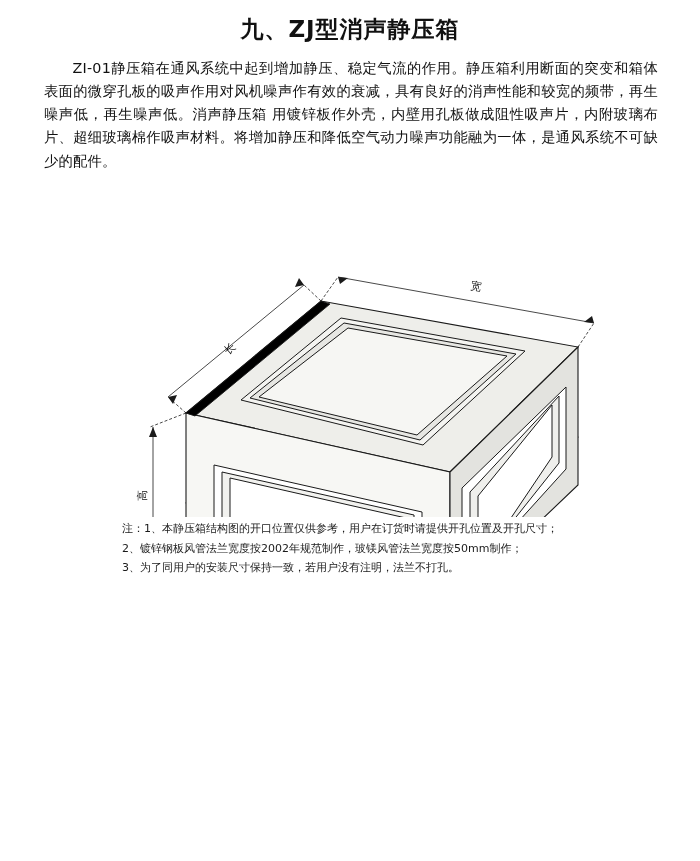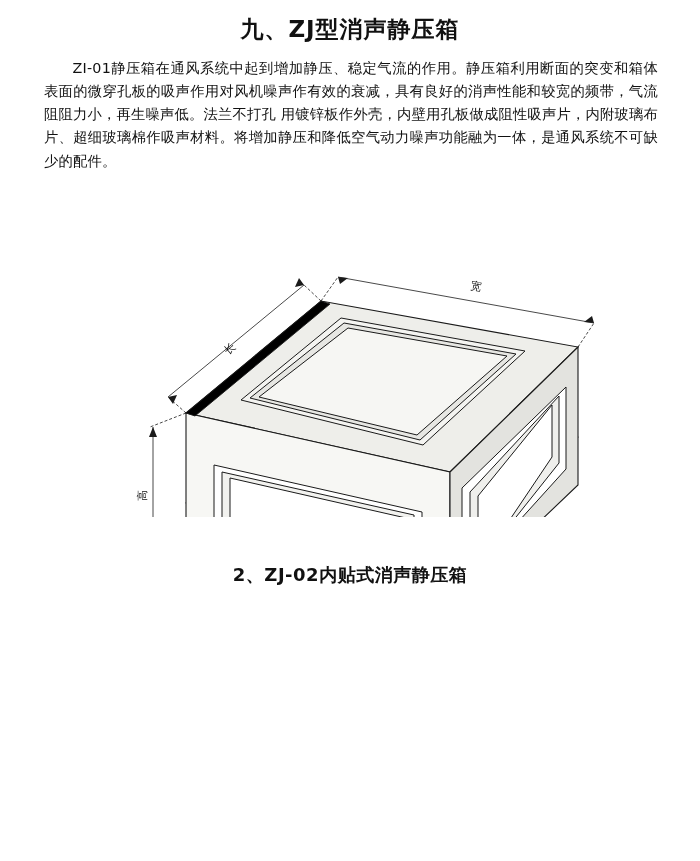--- a/index.html
+++ b/index.html
@@ -74,21 +74,21 @@
   }
 </style>
 </head>
 <body>
 
 <div class="page">
 
   <h1 class="doc-title">九、ZJ型消声静压箱</h1>
 
 
-  <p class="body-text">ZI-01静压箱在通风系统中起到增加静压、稳定气流的作用。静压箱利用断面的突变和箱体表面的微穿孔板的吸声作用对风机噪声作有效的衰减，具有良好的消声性能和较宽的频带，气流阻阻力小，再生噪声低。法兰不打孔 用镀锌板作外壳，内壁用孔板做成阻性吸声片，内附玻璃布片、超细玻璃棉作吸声材料。将增加静压和降低空气动力噪声功能融为一体，是通风系统不可缺少的配件。</p>
+  <p class="body-text">ZI-01静压箱在通风系统中起到增加静压、稳定气流的作用。静压箱利用断面的突变和箱体表面的微穿孔板的吸声作用对风机噪声作有效的衰减，具有良好的消声性能和较宽的频带，再生噪声低，再生噪声低。消声静压箱 用镀锌板作外壳，内壁用孔板做成阻性吸声片，内附玻璃布片、超细玻璃棉作吸声材料。将增加静压和降低空气动力噪声功能融为一体，是通风系统不可缺少的配件。</p>
 
   <div class="figure-wrap">
     <svg width="624" height="330" viewBox="0 0 624 330" xmlns="http://www.w3.org/2000/svg">
       <g fill="none" stroke="#1a1a1a" stroke-width="1.1" stroke-linejoin="round">
 
         <polygon points="148,316 283,204 540,250 412,375" fill="#e9e9e4"></polygon>
 
       </g>
 
       <g transform="translate(0,-90)">
@@ -135,17 +135,21 @@
           <polygon points="115,468 111,458 119,458" fill="#1a1a1a" stroke="none"></polygon>
         </g>
 
         <text x="432" y="192" font-family="DejaVu Sans, sans-serif" font-size="11" fill="#111" transform="rotate(10 432 192)">宽</text>
         <text x="190" y="258" font-family="DejaVu Sans, sans-serif" font-size="11" fill="#111" transform="rotate(-40 190 258)">长</text>
         <text x="108" y="404" font-family="DejaVu Sans, sans-serif" font-size="11" fill="#111" transform="rotate(-90 108 404)">高</text>
       </g>
     </svg>
   </div>
 
+  <div class="notes">
+    <div>注：1、本静压箱结构图的开口位置仅供参考，用户在订货时请提供开孔位置及开孔尺寸；</div>
+    <div>2、镀锌钢板风管法兰宽度按2002年规范制作，玻镁风管法兰宽度按50mm制作；</div>
+    <div>3、为了同用户的安装尺寸保持一致，若用户没有注明，法兰不打孔。</div>
+  </div>
 
-  <h2 class="section-heading center">2、ZJ-02内贴式消声静压箱</h2>
 
 
 </div>
 
 </body></html>

